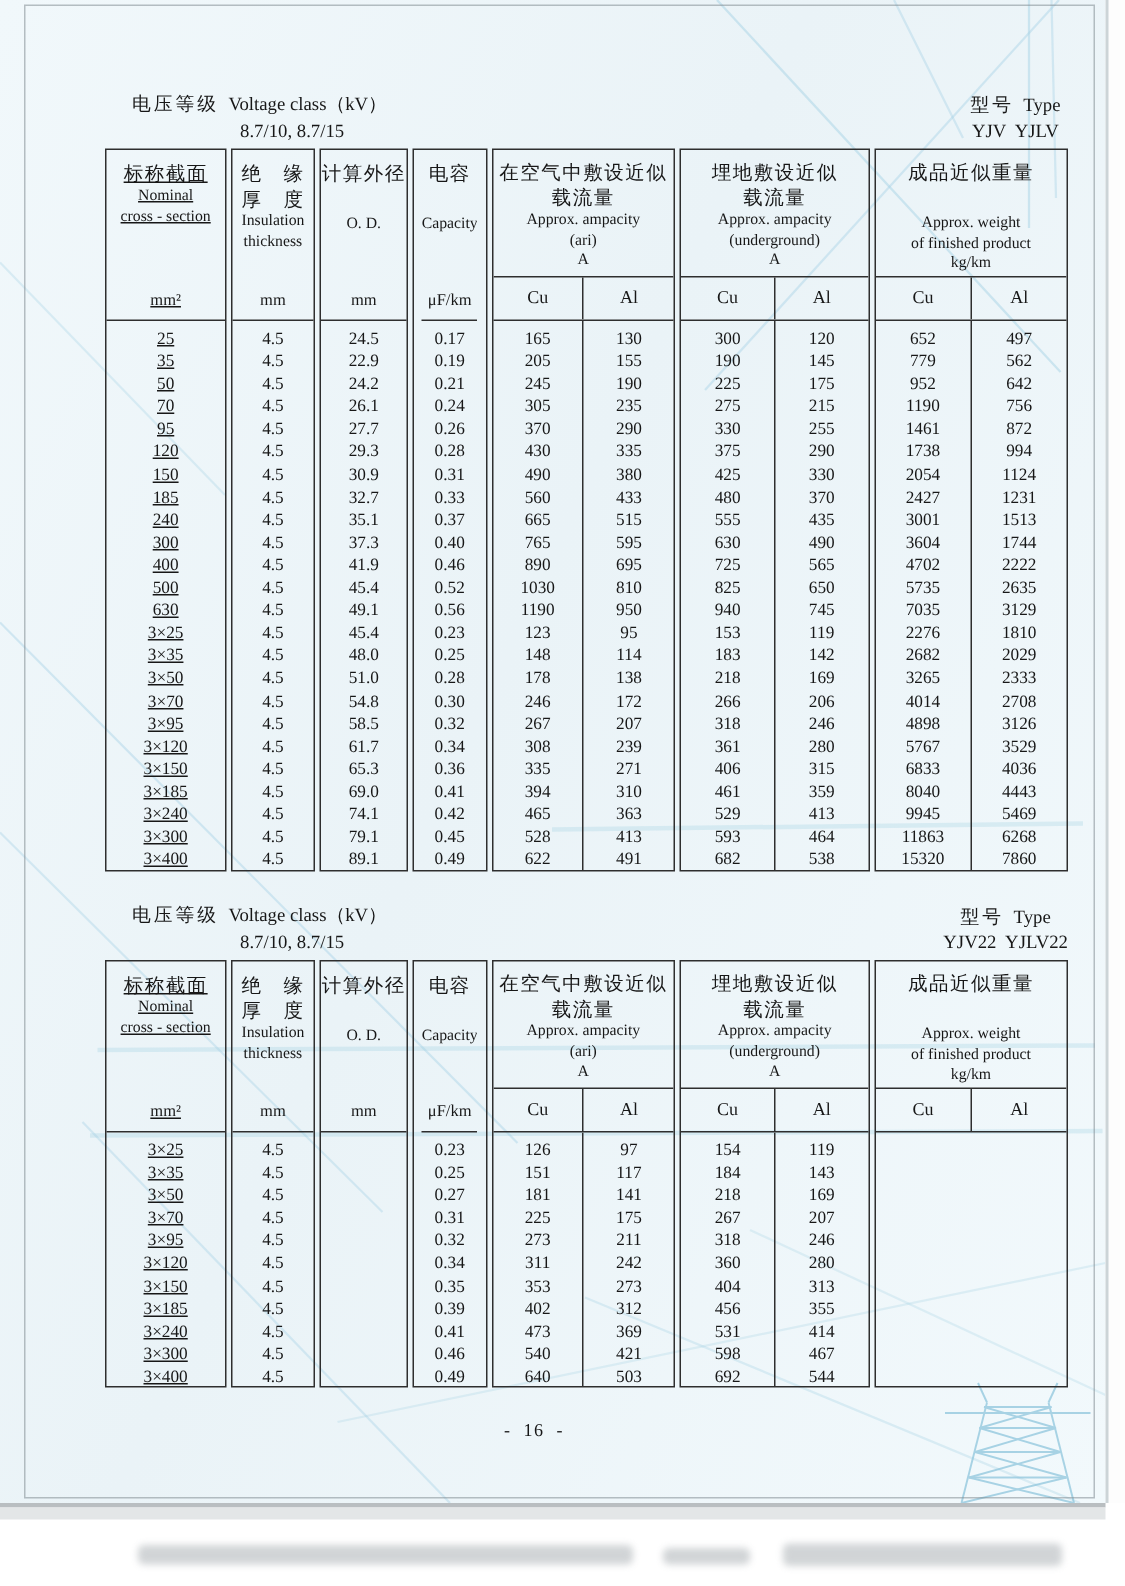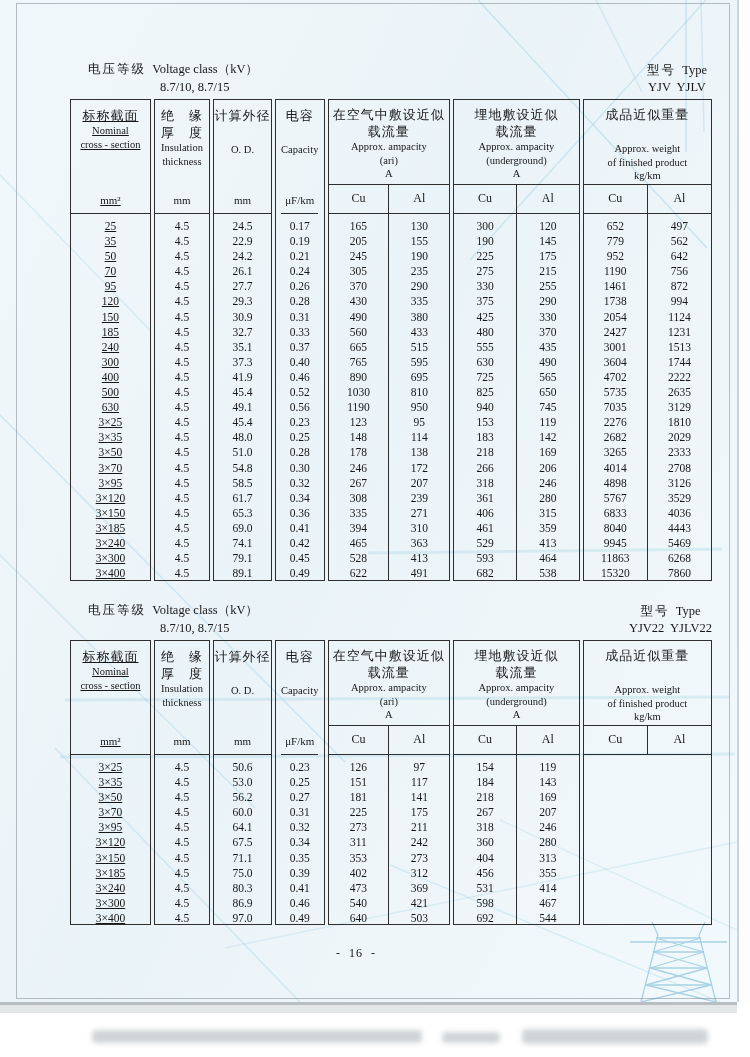--- a/index.html
+++ b/index.html
@@ -508,33 +508,20 @@
             <div class="drow">4.5</div>
             <div class="drow">4.5</div>
           </div>
       </div>
       <div class="colbox f60">
         <div class="box-head">
           <div class="t-zh">计算外径</div>
           <div class="t-en gap-top">O. D.</div>
           <div class="unit">mm</div>
         </div>
-        <div class="box-data single">
-            <div class="drow">50.6</div>
-            <div class="drow">53.0</div>
-            <div class="drow">56.2</div>
-            <div class="drow">60.0</div>
-            <div class="drow">64.1</div>
-            <div class="drow">67.5</div>
-            <div class="drow">71.1</div>
-            <div class="drow">75.0</div>
-            <div class="drow">80.3</div>
-            <div class="drow">86.9</div>
-            <div class="drow">97.0</div>
-          </div>
       </div>
       <div class="colbox f50">
         <div class="box-head">
           <div class="t-zh">电容</div>
           <div class="t-en gap-top">Capacity</div>
           <div class="unit">μF/km</div>
         </div>
         <div class="box-data single">
             <div class="drow">0.23</div>
             <div class="drow">0.25</div>

